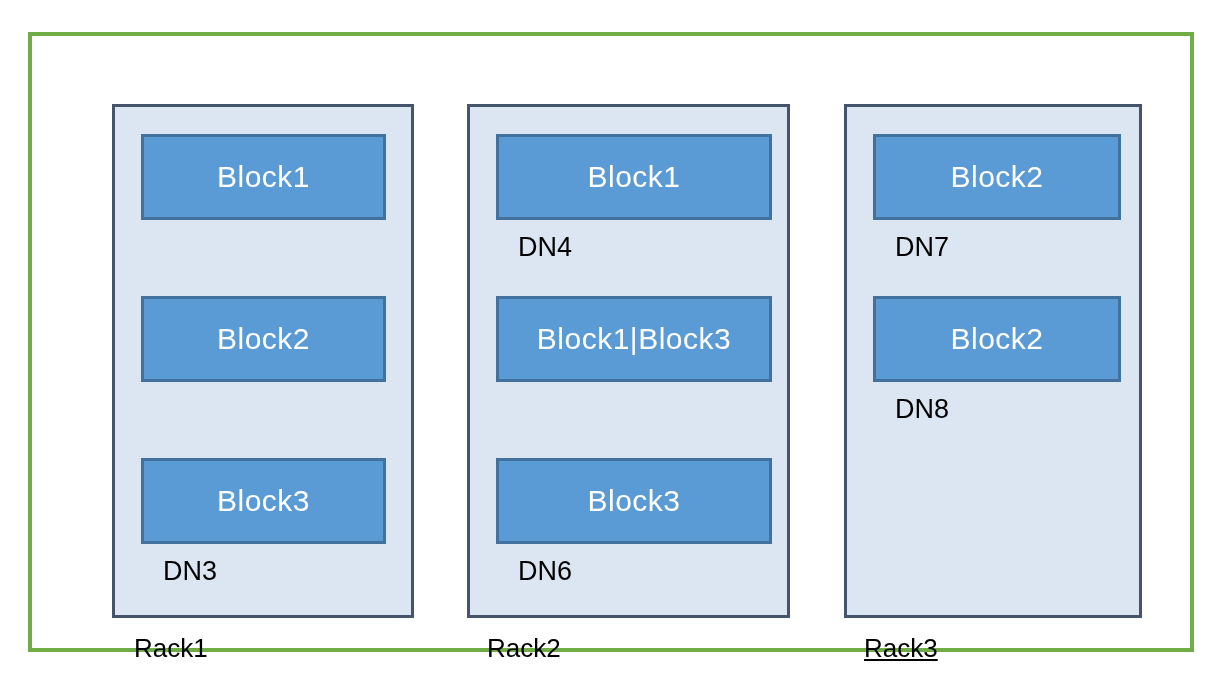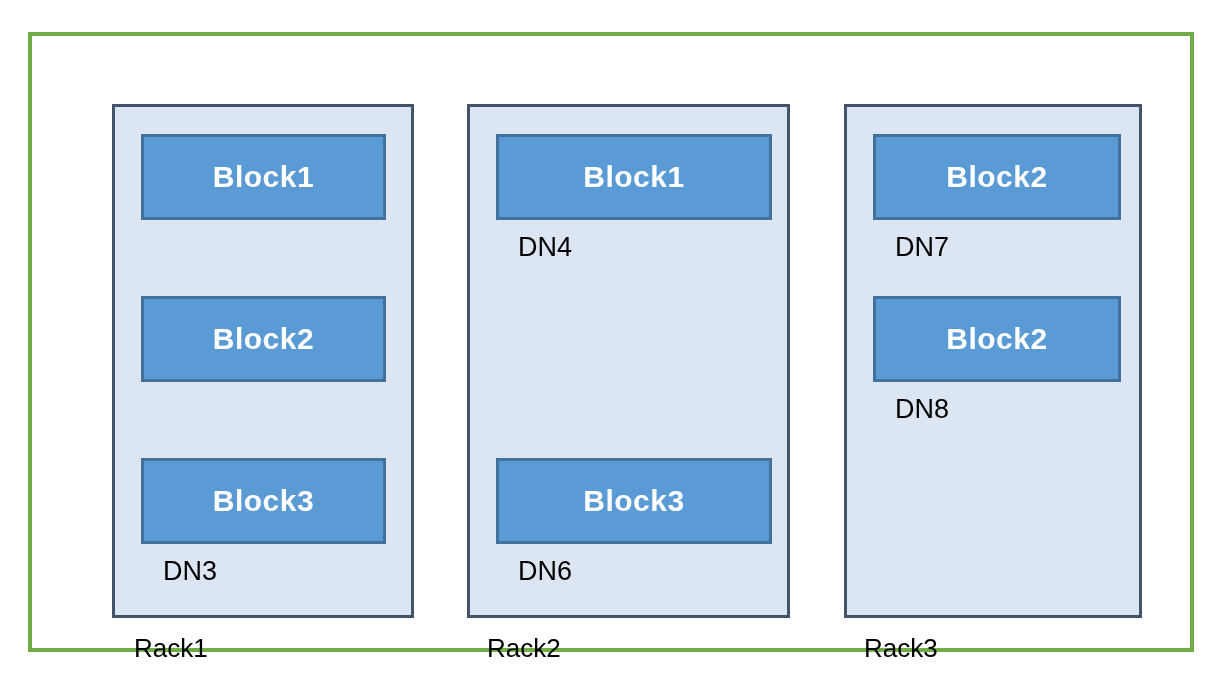--- a/index.html
+++ b/index.html
@@ -50,21 +50,20 @@
   .slot.s3 { top: 351px; }
 
   .block {
     margin-left: 26px;
     height: 86px;
     background: var(--block-fill);
     border: 3px solid var(--block-border);
     display: flex;
     align-items: center;
     justify-content: center;
-    font-weight: bold;
   }
   .r1 .block { width: 245px; }
   .r2 .block { width: 276px; }
   .r3 .block { width: 248px; }
 
   .block-label {
     color: var(--block-text);
     font-size: 30px;
     letter-spacing: 0.5px;
   }
@@ -74,21 +73,21 @@
     color: var(--label-text);
   }
   .rack-label {
     position: absolute;
     top: 597px;
     font-size: 26px;
     color: var(--label-text);
   }
   .rack-label.l1 { left: 102px; text-align: right; }
   .rack-label.l2 { left: 455px; }
-  .rack-label.l3 { left: 832px; }
+  .rack-label.l3 { left: 832px; text-decoration: underline; }
 </style>
 </head>
 <body>
 
 <div class="canvas">
   <div class="frame">
 
     <div class="rack r1">
       <div class="slot s1">
         <div class="block">
@@ -109,20 +108,23 @@
     </div>
 
     <div class="rack r2">
       <div class="slot s1">
         <div class="block">
           <span class="block-label">Block1</span>
         </div>
         <div class="dn-label">DN4</div>
       </div>
       <div class="slot s2">
+        <div class="block">
+          <span class="block-label">Block1|Block3</span>
+        </div>
       </div>
       <div class="slot s3">
         <div class="block">
           <span class="block-label">Block3</span>
         </div>
         <div class="dn-label">DN6</div>
       </div>
     </div>
 
     <div class="rack r3">

